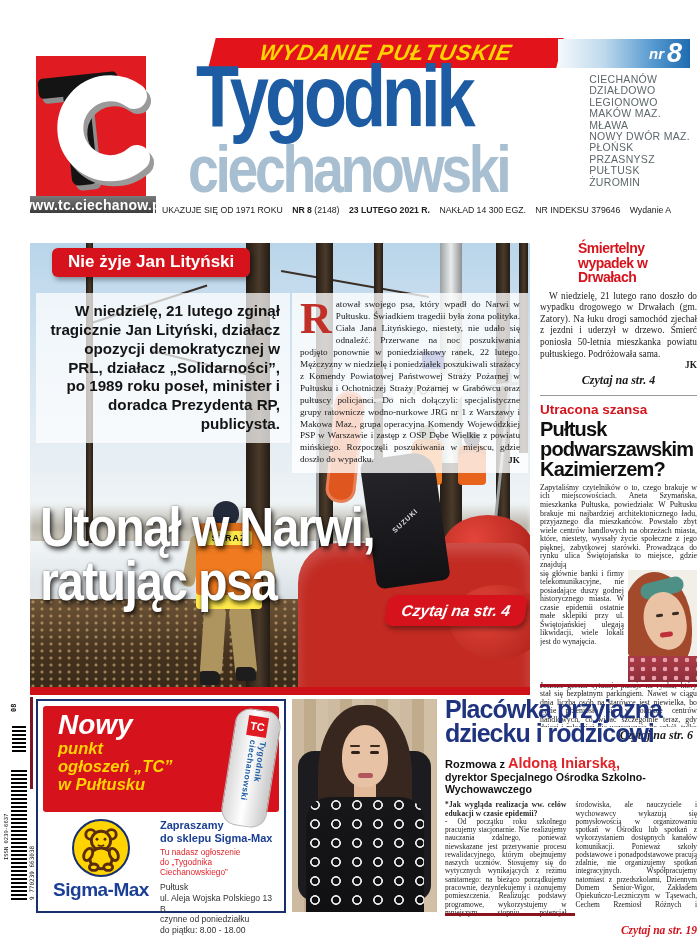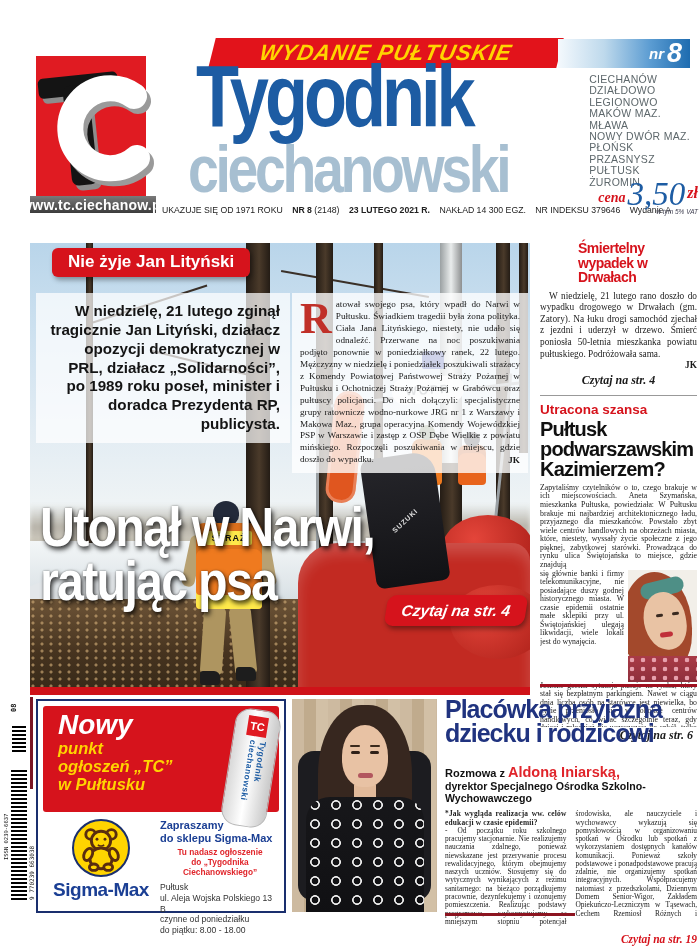--- a/index.html
+++ b/index.html
@@ -190,21 +190,21 @@
     color:#fff; font-weight:bold; font-size:11px; display:flex; align-items:center; justify-content:center; }
   .ad-roll .roll-title { position:absolute; left:15px; top:30px; writing-mode:vertical-rl;
     color:#1d5ca3; font-weight:bold; font-size:8.5px; letter-spacing:0.5px; }
   .ad-bottom { position:absolute; left:4px; top:116px; right:4px; display:flex; }
   .ad-left { width:118px; text-align:center; }
   .bear-circle { width:58px; height:58px; border-radius:50%; background:#ffd400; border:2px solid #1a2f6e;
     margin:2px auto 2px; display:flex; align-items:center; justify-content:center; }
   .sigma { color:#1b3f94; font-weight:bold; font-size:19px; letter-spacing:-0.5px; }
   .ad-right { flex:1; padding-top:2px; }
   .inv { color:#1b3f94; font-weight:bold; font-size:11px; line-height:1.15; }
-  .note { color:#e0252b; font-weight:bold; font-size:8.3px; line-height:1.2; margin-top:4px;text-align:center; }
+  .note { color:#e0252b; font-weight:normal; font-size:8.3px; line-height:1.2; margin-top:4px; }
   .addr { color:#333; font-size:8.6px; line-height:1.25; margin-top:4px; }
 
   
   .mid-photo { position:absolute; left:292px; top:699px; width:145px; height:213px; overflow:hidden;
     background:repeating-linear-gradient(90deg,#cdbaa0 0 12px,#c0ab8d 12px 24px,#d2c0a6 24px 36px); }
   .chair { position:absolute; left:6px; top:52px; width:133px; height:150px; background:#1c1c20; border-radius:16px; }
   .al-hair { position:absolute; left:26px; top:6px; width:94px; height:150px; background:#37271f; border-radius:46% 46% 38% 38%; }
   .al-face { position:absolute; left:50px; top:26px; width:46px; height:62px; background:#e8c2a4; border-radius:50% 50% 44% 44%; }
   .al-eye { position:absolute; width:9px; height:3px; background:#2e2018; border-radius:2px; }
   .le1 { left:59px; top:52px; } .le2 { left:78px; top:52px; }
@@ -213,21 +213,21 @@
   .al-lips { position:absolute; left:66px; top:74px; width:15px; height:5px; background:#b2565e; border-radius:3px; }
   .al-neck { position:absolute; left:62px; top:86px; width:22px; height:16px; background:#e2ba9a; }
   .al-top { position:absolute; left:14px; top:98px; width:118px; height:115px;
     background-image:radial-gradient(circle 5px at 9px 8px, transparent 3.2px, #e9e9e9 3.6px 4.6px, transparent 5.2px),
       linear-gradient(#17171a,#101013);
     background-size:21px 19px, 100% 100%; border-radius:24px 24px 0 0; }
 
   
   .iv { position:absolute; left:445px; top:697px; width:252px; height:250px; }
   .iv-head { color:#20337f; font-weight:bold; font-size:25px; line-height:0.96; letter-spacing:-1px; }
-  .iv-sub { margin-top:18px; line-height:1.1; }
+  .iv-sub { margin-top:9px; line-height:1.1; }
   .iv-sub .pre { font-weight:bold; font-size:11px; color:#111; }
   .iv-sub .name { font-weight:bold; font-size:14.5px; color:#e0252b; }
   .iv-sub .role { font-weight:bold; font-size:10.6px; color:#111; display:block; }
   .iv-body { margin-top:6px; column-count:2; column-gap:9px; font-family:"Liberation Serif", serif;
     font-size:7.4px; line-height:1.12; text-align:justify; color:#1a1a1a; height:122px; overflow:hidden; }
   .iv-q { font-weight:bold; letter-spacing:0.2px; }
   .readmore19 { text-align:right; color:#d6131c; font-family:"Liberation Serif", serif; font-style:italic;
     font-weight:bold; font-size:11.5px; margin-top:1px; }
   .iv-rule { position:absolute; left:445px; top:913px; width:130px; height:3px; background:#8c1420; }
 </style>
@@ -282,28 +282,20 @@
   <div class="info-line">
     <span>UKAZUJE SIĘ OD 1971 ROKU</span><span class="sep"></span>
     <b>NR 8</b>
     <span>(2148)</span><span class="sep"></span>
     <b>23 LUTEGO 2021 R.</b><span class="sep"></span>
     <span>NAKŁAD 14 300 EGZ.</span><span class="sep"></span>
     <span>NR INDEKSU 379646</span><span class="sep"></span>
     <span>Wydanie A</span>
   </div>
 
-  <div class="price">
-    <div class="row">
-      <span class="cena">cena</span>
-      <span class="amount">3,50</span>
-      <span class="cur">zł</span>
-    </div>
-    <div class="vat">w tym 5% VAT</div>
-  </div>
 
   <div class="photo">
     <div class="treeline"></div>
     <div class="ice"></div>
     <div class="snowpatch"></div>
     <div class="ground"></div>
     <div class="branch b1"></div>
     <div class="branch b2"></div>
     <div class="branch b3"></div>
     <div class="trunk t1"></div>

